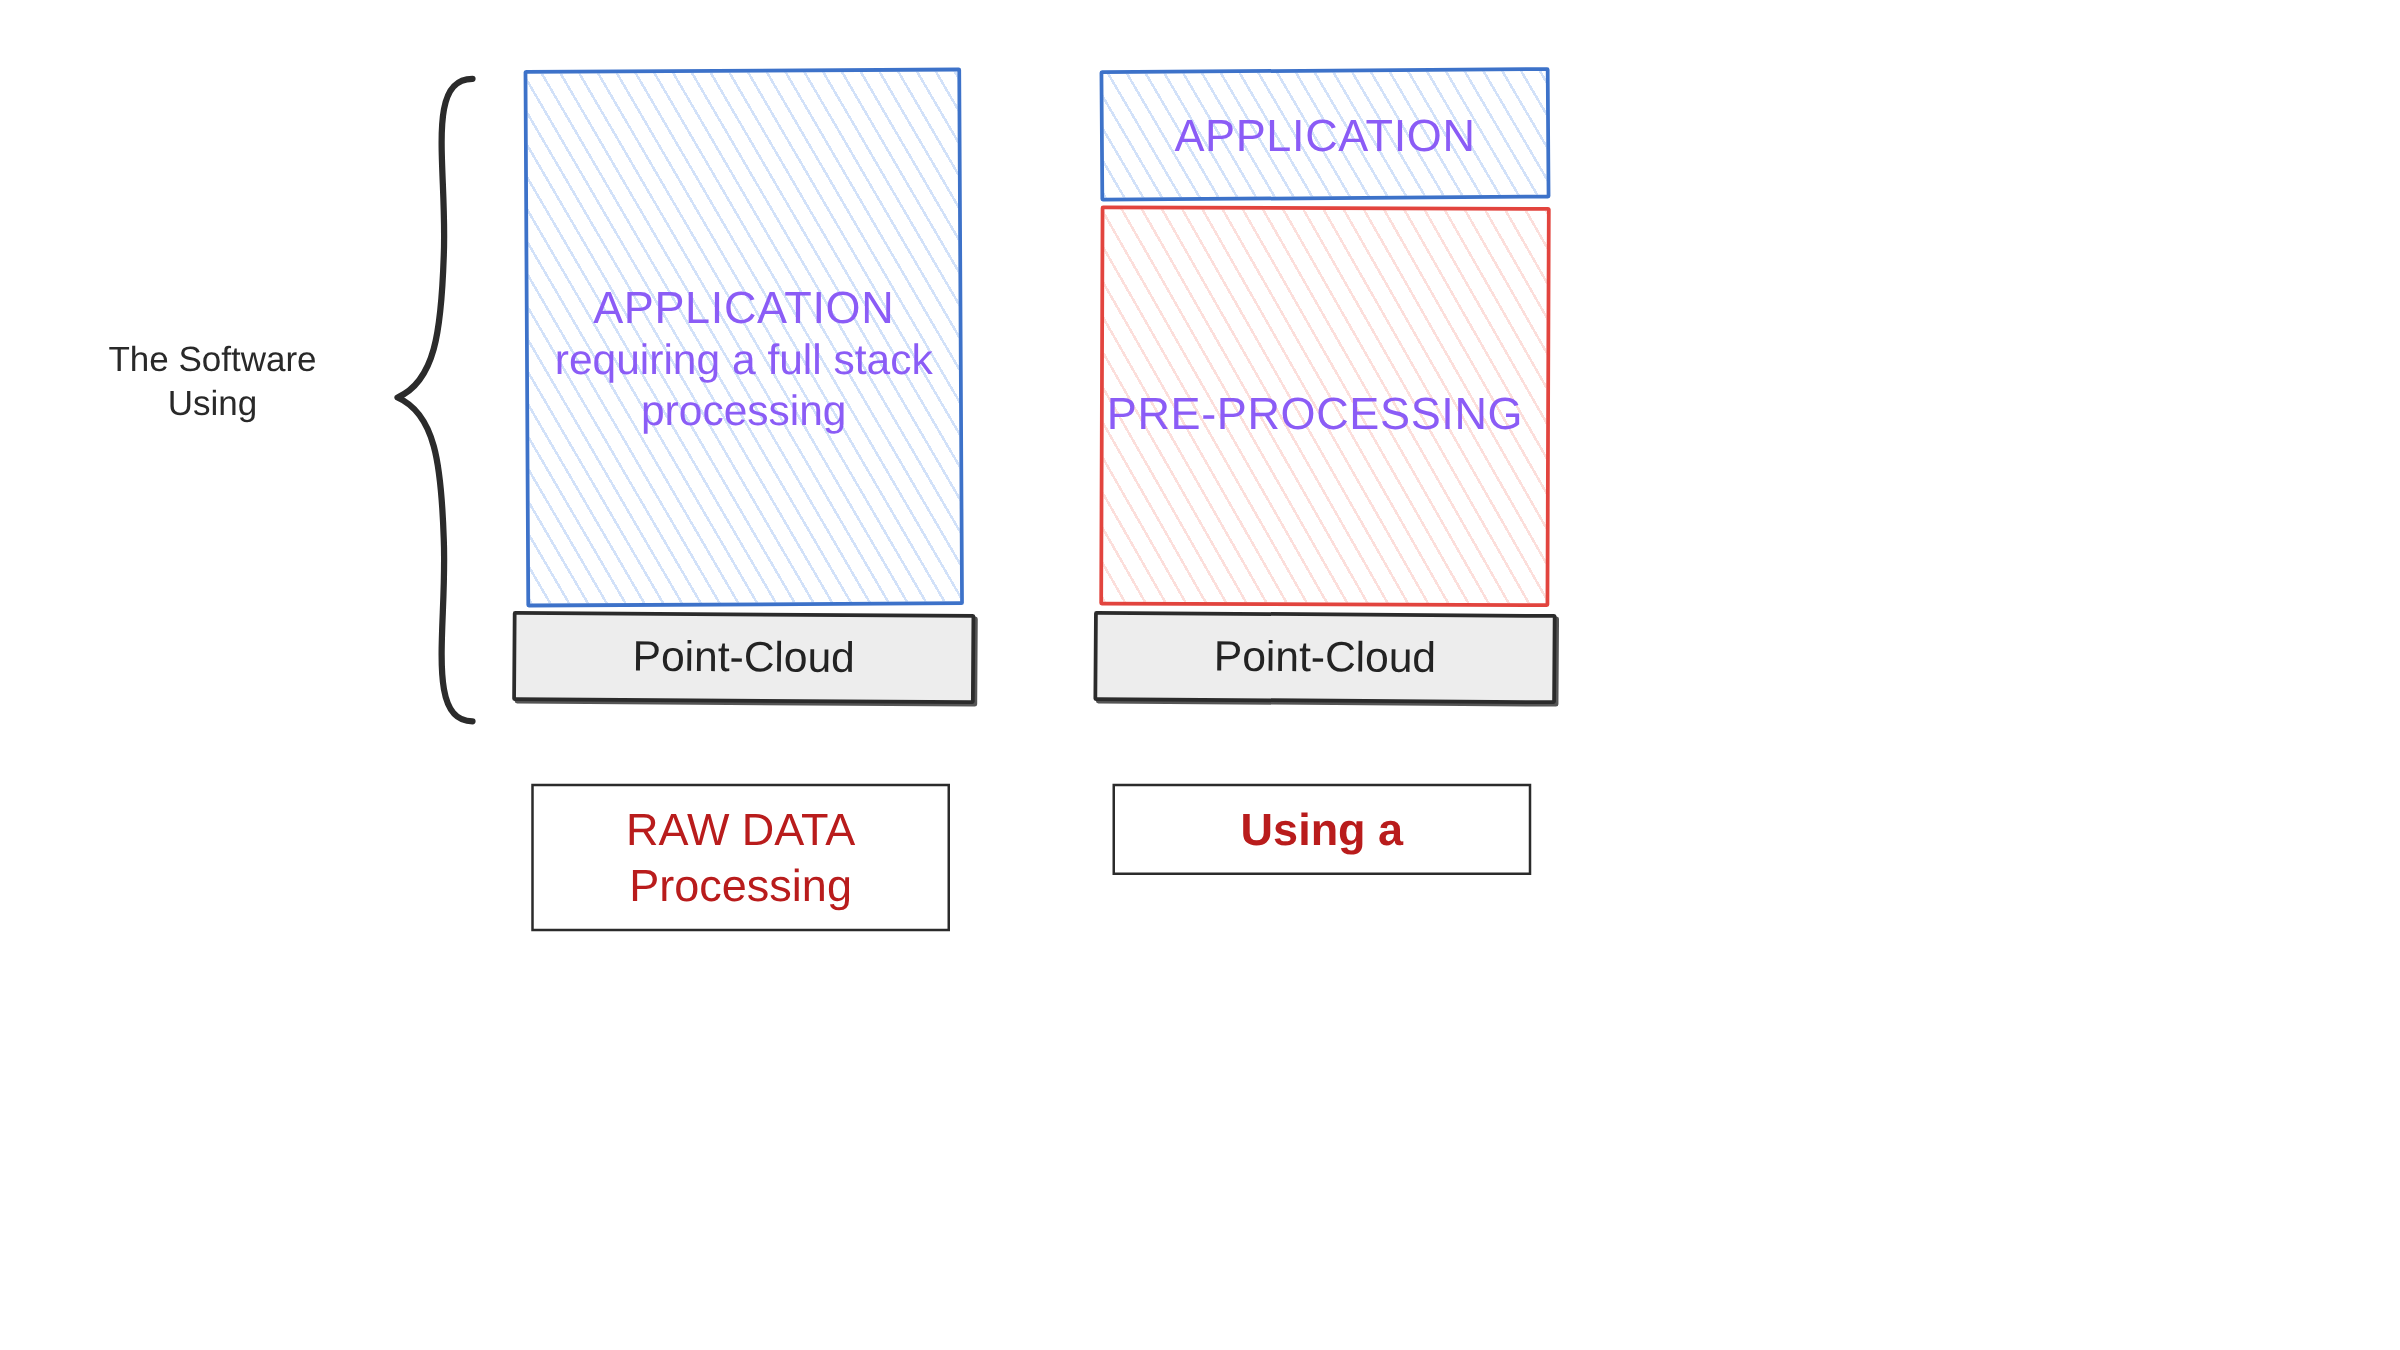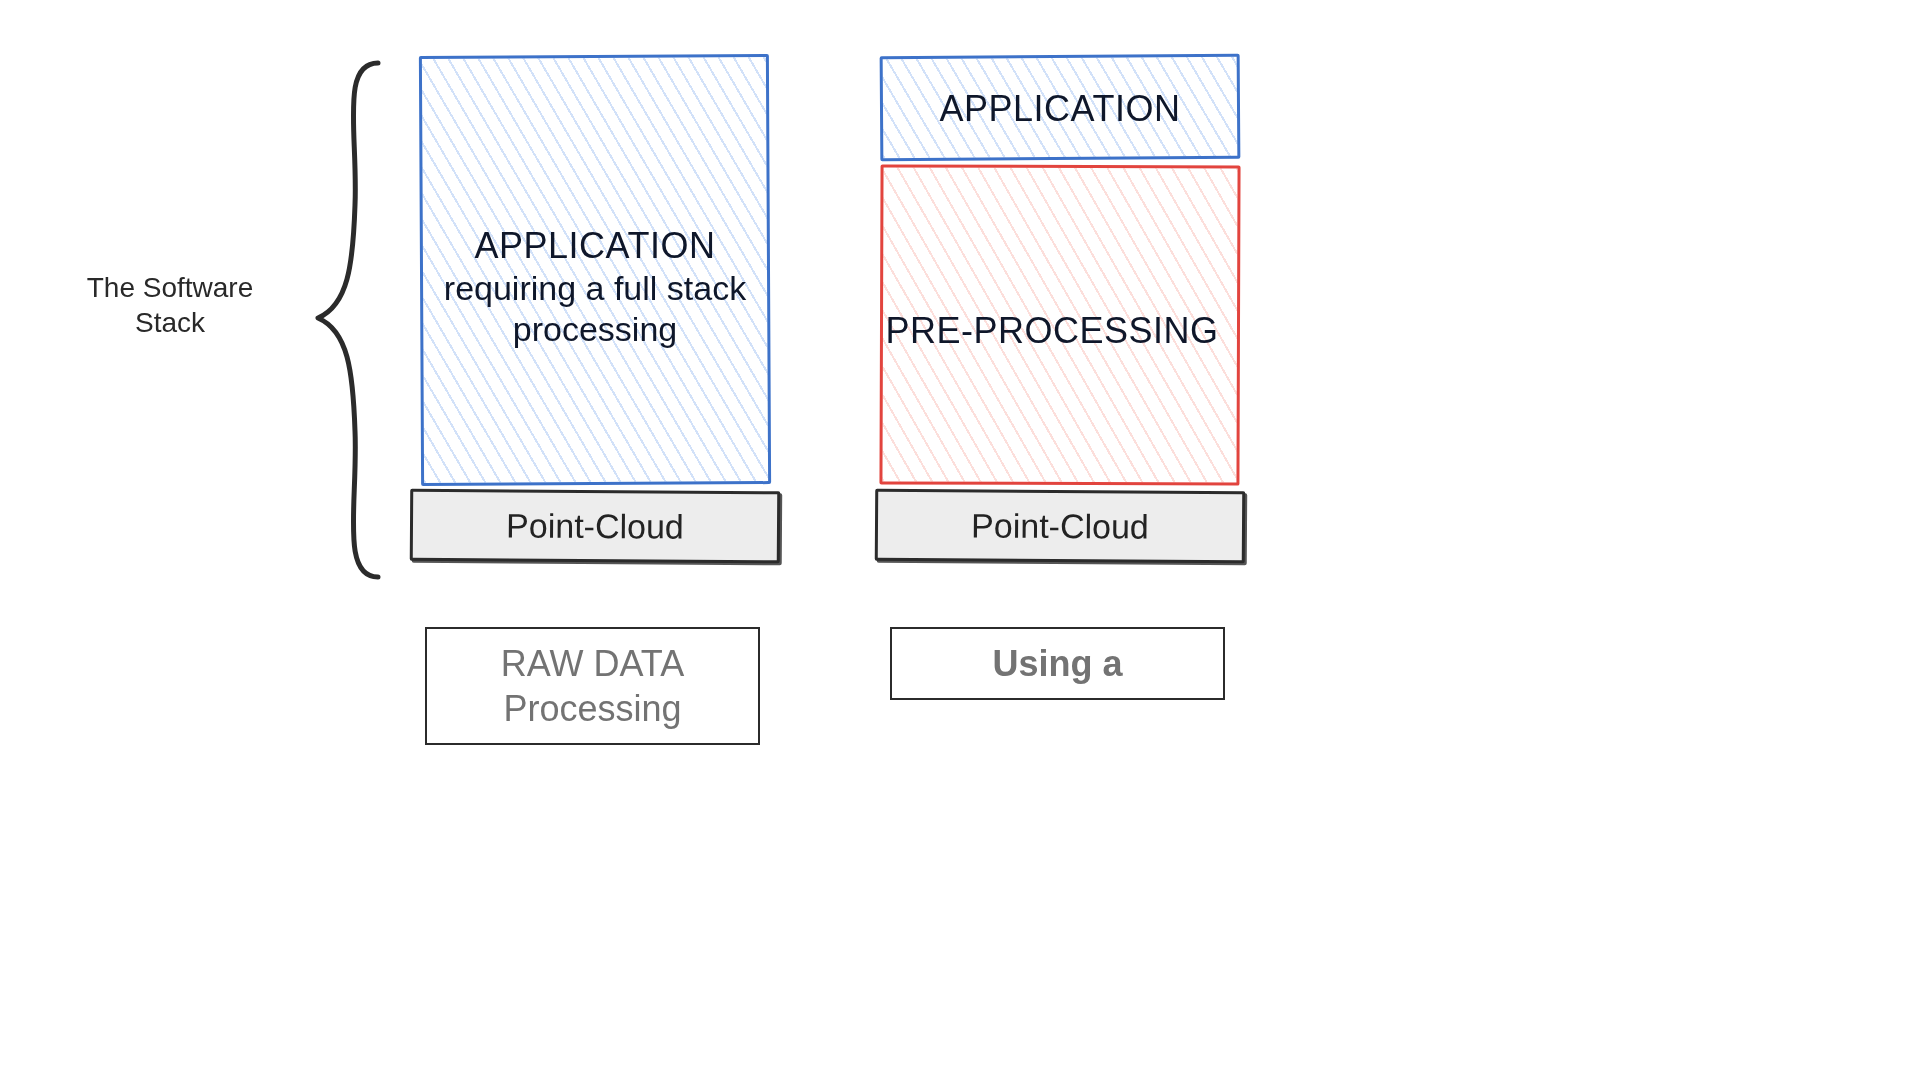--- a/index.html
+++ b/index.html
@@ -75,44 +75,44 @@
       position: absolute;
       border: 2px solid #2b2b2b;
       background: #ffffff;
       display: flex;
       flex-direction: column;
       align-items: center;
       justify-content: center;
       padding: 12px 38px;
       font-size: 36px;
       line-height: 1.25;
-      color: #737373;
+      color: #b91c1c;
     }
     .caption .line1 { display:block; }
     .caption .line2 { display:block; }
     .caption.bold .line1,
     .caption.bold .line2 { font-weight: 700; }
 
     
     .box-text {
       position: absolute;
       text-align: center;
       font-size: 34px;
-      color: #0f172a;
+      color: #8b5cf6;
     }
     .box-text .title { display:block; font-size: 36px; letter-spacing: 0.5px; }
     .box-text .sub   { display:block; font-size: 34px; margin-top: 2px; }
   </style>
 </head>
 <body>
 <div class="stage">
 
   <div class="side-label">
     <span>The Software</span><br>
-    <span>Stack</span>
+    <span>Using</span>
   </div>
 
   <svg class="brace" viewBox="0 0 90 530" preserveAspectRatio="none">
     <path d="M78 8 C40 8 58 80 55 150 C53 210 48 250 18 263 C48 276 53 316 55 376 C58 446 40 522 78 522" fill="none" stroke="#2b2b2b" stroke-width="5" stroke-linecap="round" stroke-linejoin="round"></path>
   </svg>
 
   <div class="sketch-box hatch-blue blue-border" style="left:420px; top:55px; width:350px; height:430px; transform:rotate(-0.3deg);"></div>
   <div class="box-text" style="left:420px; top:225px; width:350px;">
     <span class="title">APPLICATION</span>
     <span class="sub">requiring a full stack</span>

